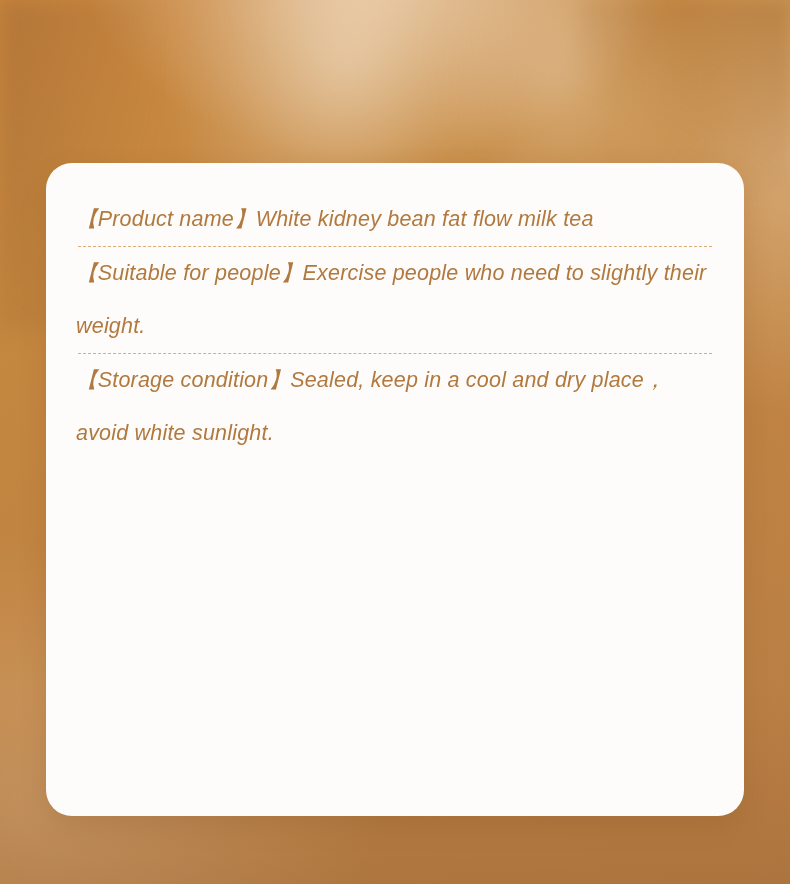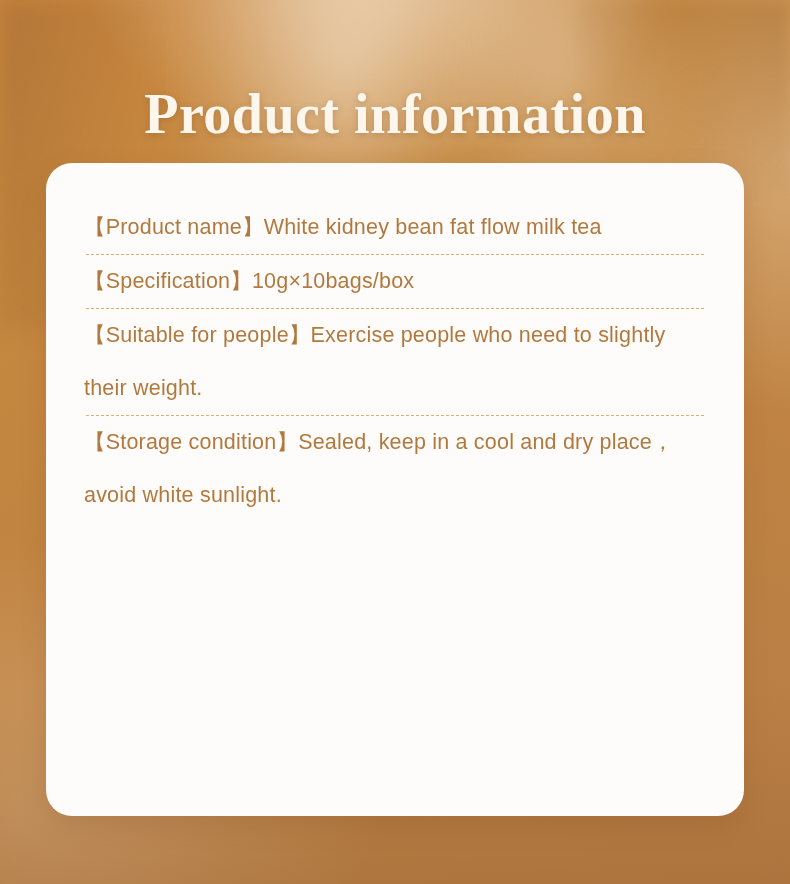--- a/index.html
+++ b/index.html
@@ -94,23 +94,24 @@
     width: 698px;
     height: 653px;
     background: #fdfcfa;
     border-radius: 26px;
     box-shadow: 0 10px 26px rgba(120,72,32,0.18);
     box-sizing: border-box;
     padding: 30px 30px 20px 30px;
   }
 
   .spec-list {
-    margin: 8px;
+    margin: 0;
     padding: 0;
     list-style: none;
+    font-style: italic;
   }
 
   .spec-item {
     position: relative;
     padding: 0 0 0 0;
   }
 
   .spec-text {
     display: block;
     font-size: 21.5px;
@@ -132,34 +133,29 @@
 <body>
 
 <div class="page">
 
   <div class="glow-a"></div>
   <div class="glow-b"></div>
   <div class="shade-left"></div>
   <div class="shade-topright"></div>
   <div class="shade-bottom"></div>
 
-  <h1 class="title">Product information</h1>
 
   <div class="card">
     <ul class="spec-list">
 
       <li class="spec-item">
         <span class="spec-text">【Product name】White kidney bean fat flow milk tea</span>
         <span class="divider"></span>
       </li>
 
-      <li class="spec-item">
-        <span class="spec-text">【Specification】10g×10bags/box</span>
-        <span class="divider"></span>
-      </li>
 
 
 
 
       <li class="spec-item">
         <span class="spec-text">【Suitable for people】Exercise people who need to slightly their weight.</span>
         <span class="divider"></span>
       </li>
 
       <li class="spec-item">

